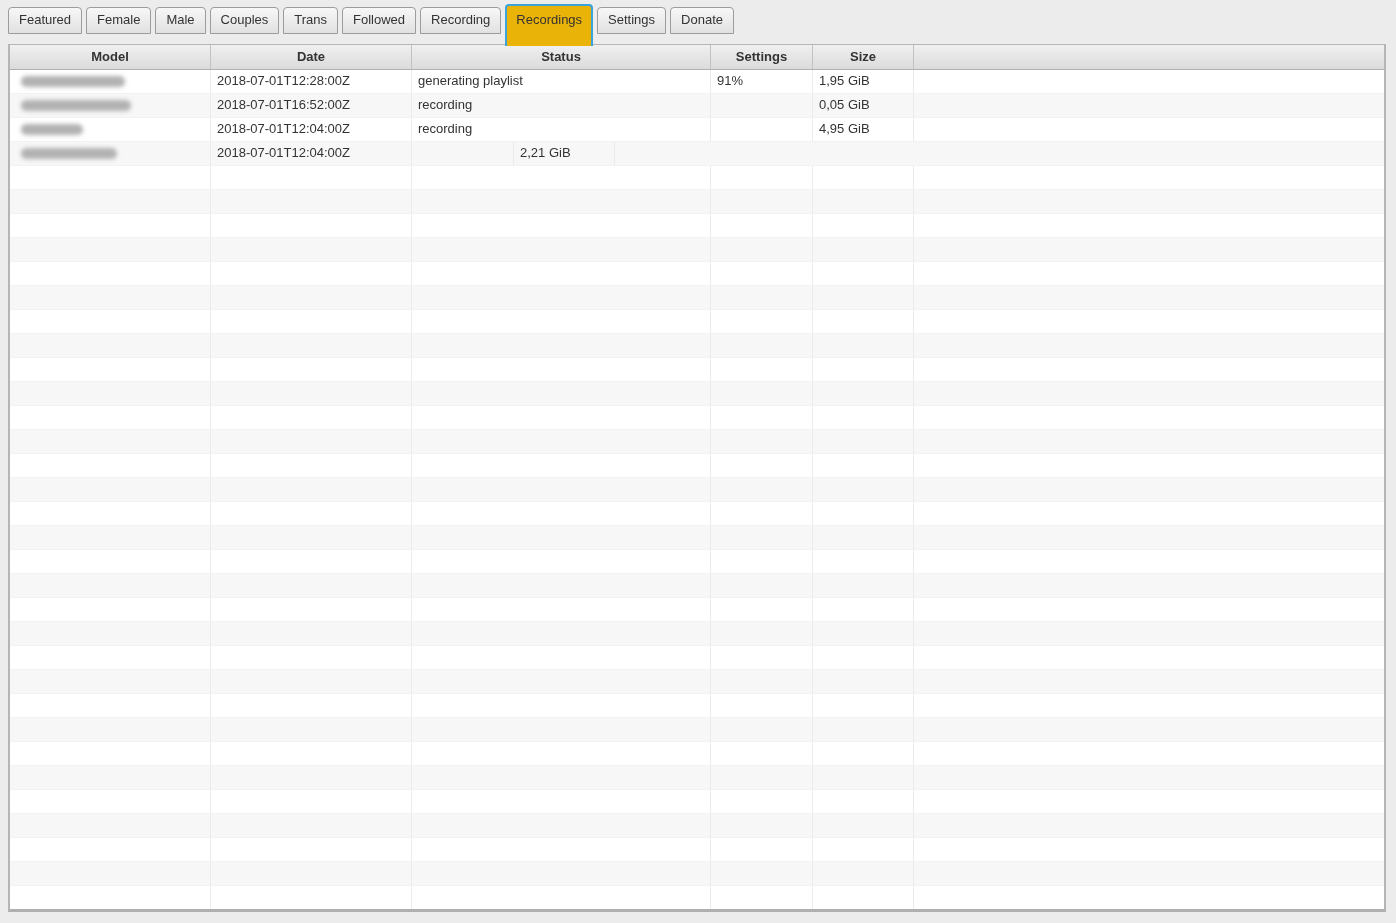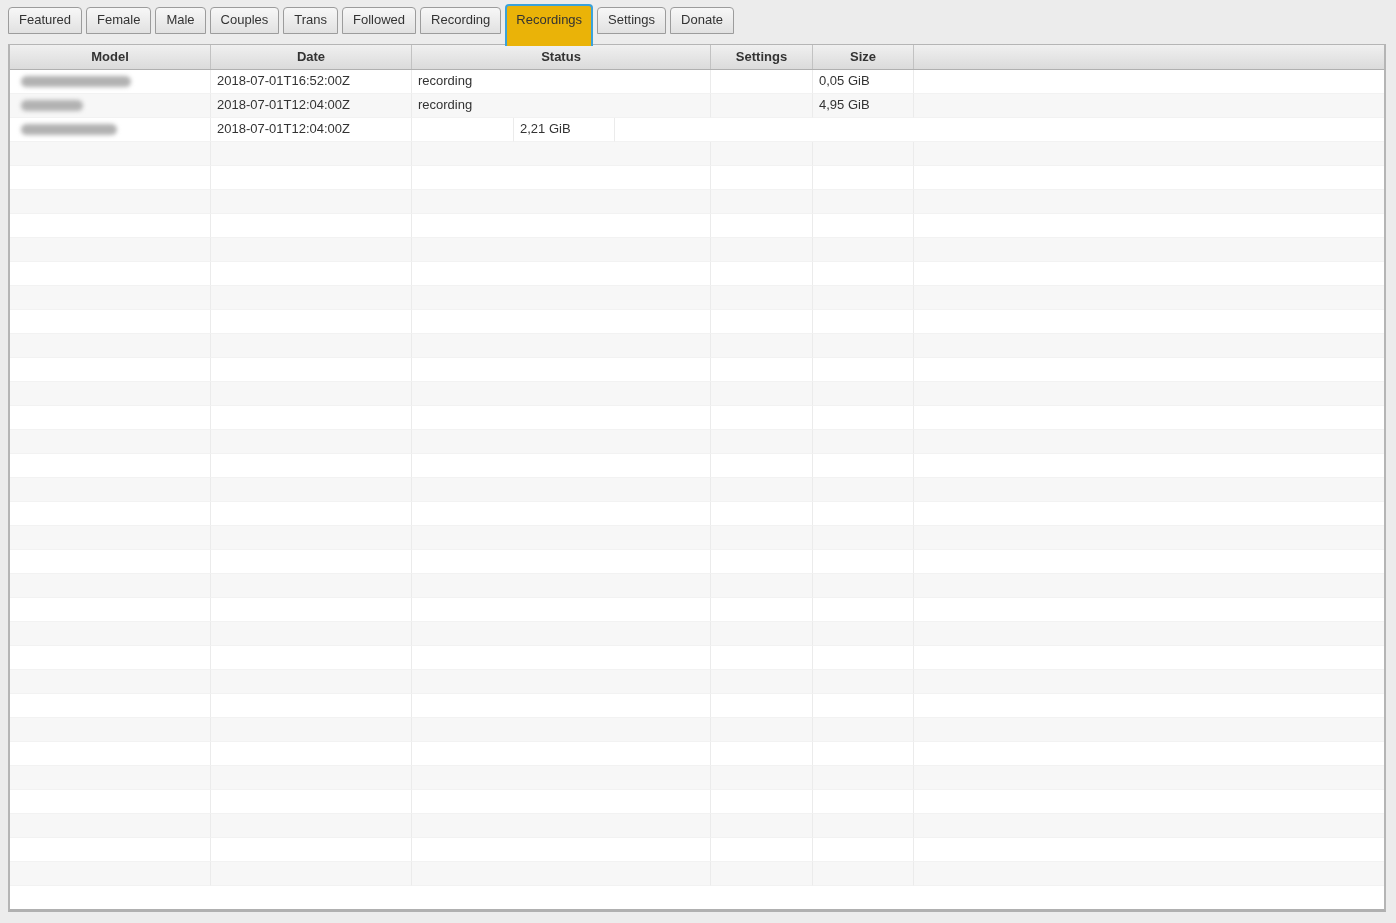--- a/index.html
+++ b/index.html
@@ -117,20 +117,30 @@
     <div class="header-cell c0">Model</div>
     <div class="header-cell c1">Date</div>
     <div class="header-cell c2">Status</div>
     <div class="header-cell c3">Settings</div>
     <div class="header-cell c4">Size</div>
     <div class="header-cell c5"></div>
   </div>
   <div class="table-body">
       <div class="row">
         <div class="cell c0">
+          <div class="blob" style="width: 104px;"></div>
+        </div>
+        <div class="cell c1">2018-07-01T12:28:00Z</div>
+        <div class="cell c2">generating playlist</div>
+        <div class="cell c3">91%</div>
+        <div class="cell c4">1,95 GiB</div>
+        <div class="cell c5"></div>
+      </div>
+      <div class="row">
+        <div class="cell c0">
           <div class="blob" style="width: 110px;"></div>
         </div>
         <div class="cell c1">2018-07-01T16:52:00Z</div>
         <div class="cell c2">recording</div>
         <div class="cell c3"></div>
         <div class="cell c4">0,05 GiB</div>
         <div class="cell c5"></div>
       </div>
       <div class="row">
         <div class="cell c0">

